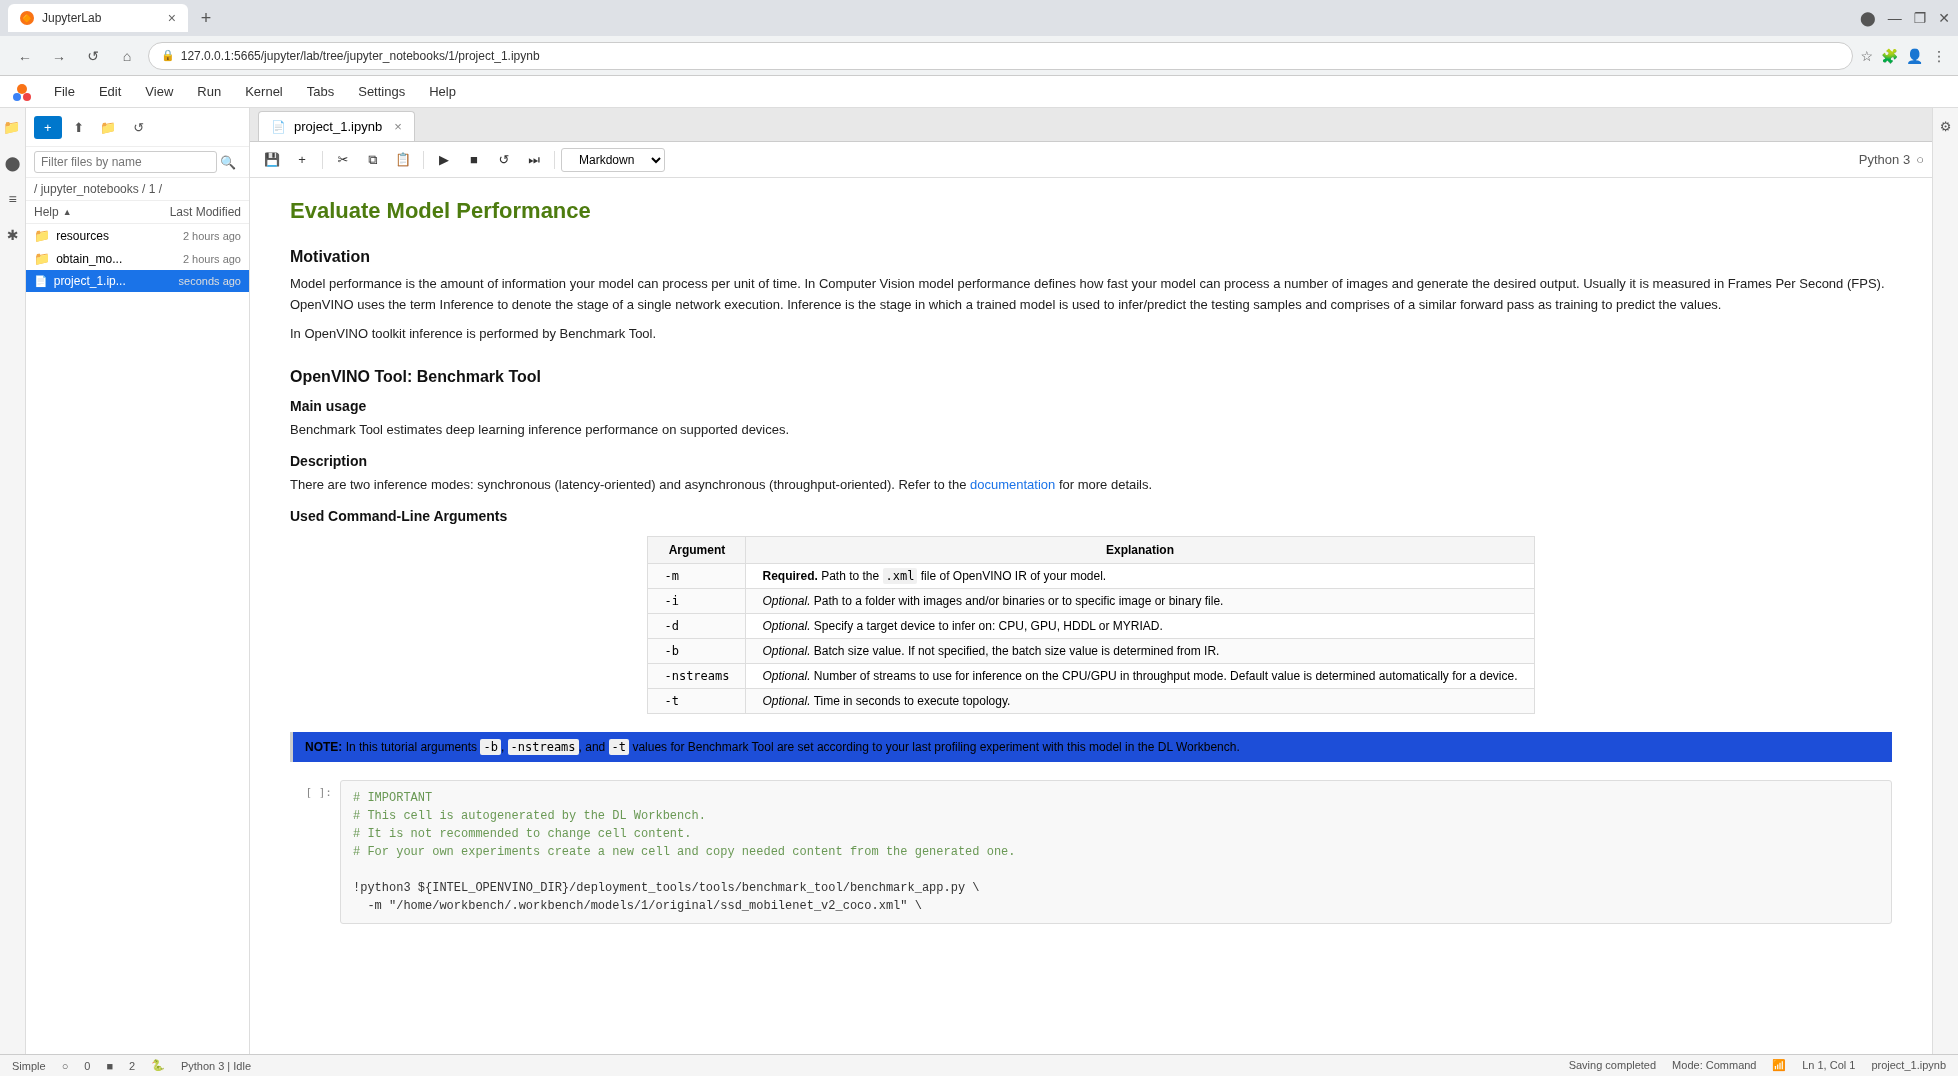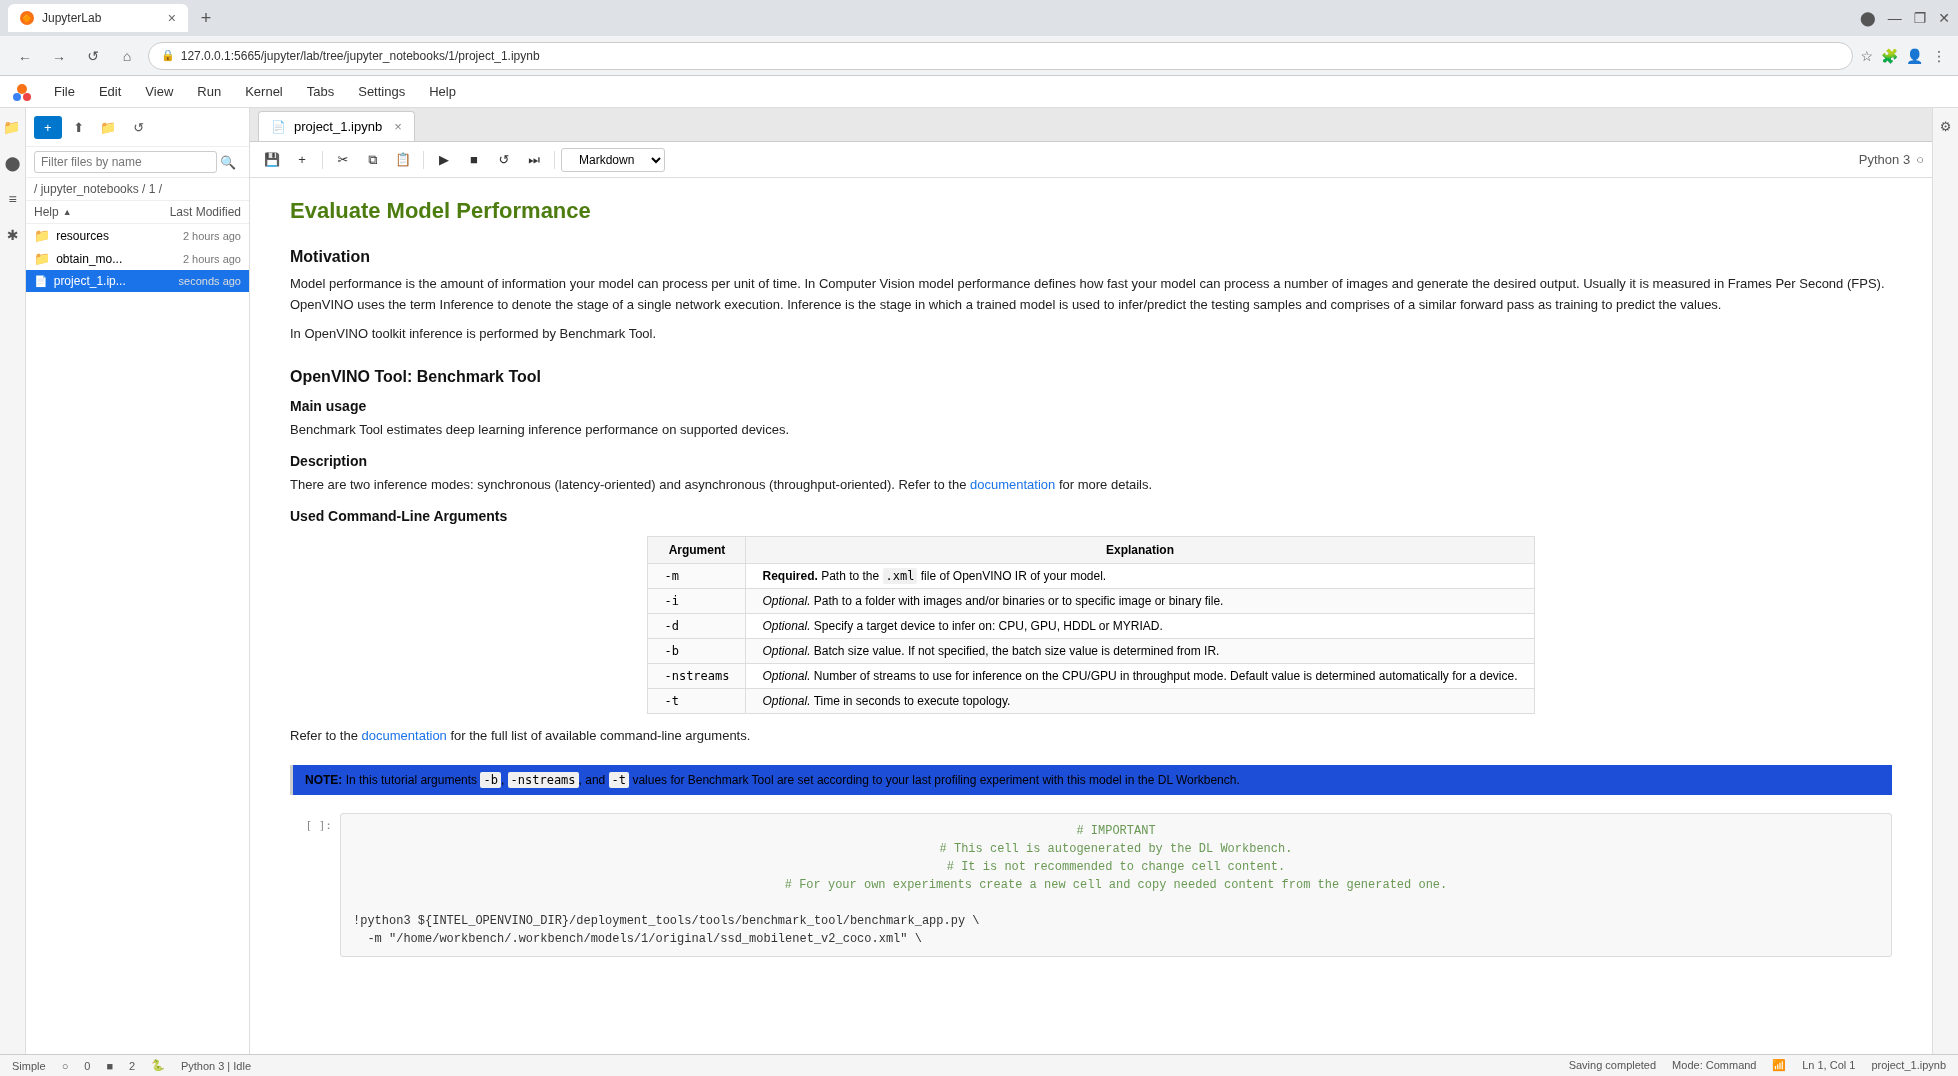--- a/index.html
+++ b/index.html
@@ -78,21 +78,21 @@
     .md-content th { background: #f5f5f5; border: 1px solid #ddd; padding: 6px 16px; font-weight: 600; }
     .md-content td { border: 1px solid #ddd; padding: 5px 16px; }
     .md-content td:first-child { background: #fafafa; font-family: monospace; }
     .md-content tr:nth-child(even) td { background: #fafafa; }
     .md-content .note-block { border-left: 3px solid #ccc; padding: 8px 12px; margin: 18px 0; background: #1d4ed8; font-size: 12px; }
     .md-content code { font-family: monospace; background: #f0f0f0; padding: 1px 3px; border-radius: 2px; font-size: 12px; }
 
     .code-cell { display: flex; margin: 8px 0; font-size: 13px; }
     .cell-gutter { width: 50px; color: #888; font-size: 11px; font-family: monospace; padding-top: 6px; text-align: right; padding-right: 8px; flex-shrink: 0; }
     .cell-input { flex: 1; background: #f8f8f8; border: 1px solid #ddd; border-radius: 3px; padding: 8px 12px; font-family: 'Courier New', monospace; font-size: 12px; color: #333; line-height: 1.5; }
-    .code-comment { color: #6a9955; text-align: center; }
+    .code-comment { color: #6a9955; }
     .code-normal { color: #333; }
 
     
     .status-bar { height: 22px; background: #f5f5f5; border-top: 1px solid #ccc; display: flex; align-items: center; padding: 0 12px; font-size: 11px; color: #555; gap: 16px; }
     .status-right { margin-left: auto; display: flex; gap: 16px; }
 
     
     .right-panel { width: 26px; background: #f5f5f5; border-left: 1px solid #ddd; display: flex; flex-direction: column; align-items: center; padding: 8px 0; gap: 8px; }
     .right-icon { width: 20px; height: 20px; display: flex; align-items: center; justify-content: center; color: #555; font-size: 13px; cursor: pointer; }
 
@@ -306,25 +306,20 @@
                   <td>-nstreams</td>
                   <td><em>Optional.</em> Number of streams to use for inference on the CPU/GPU in throughput mode. Default value is determined automatically for a device.</td>
                 </tr>
                 <tr>
                   <td>-t</td>
                   <td><em>Optional.</em> Time in seconds to execute topology.</td>
                 </tr>
               </tbody>
             </table>
 
-            <p>
-              <span>Refer to the</span>
-              <a href="#">documentation</a>
-              <span>for the full list of available command-line arguments.</span>
-            </p>
 
             <div class="note-block">
               <span>
                 <strong>NOTE:</strong> In this tutorial arguments <code>-b</code>, <code>-nstreams</code>, and <code>-t</code> values for Benchmark Tool are set according to your last profiling experiment with this model in the DL Workbench.
               </span>
             </div>
           </div>
 
           <div class="code-cell">
             <div class="cell-gutter">

